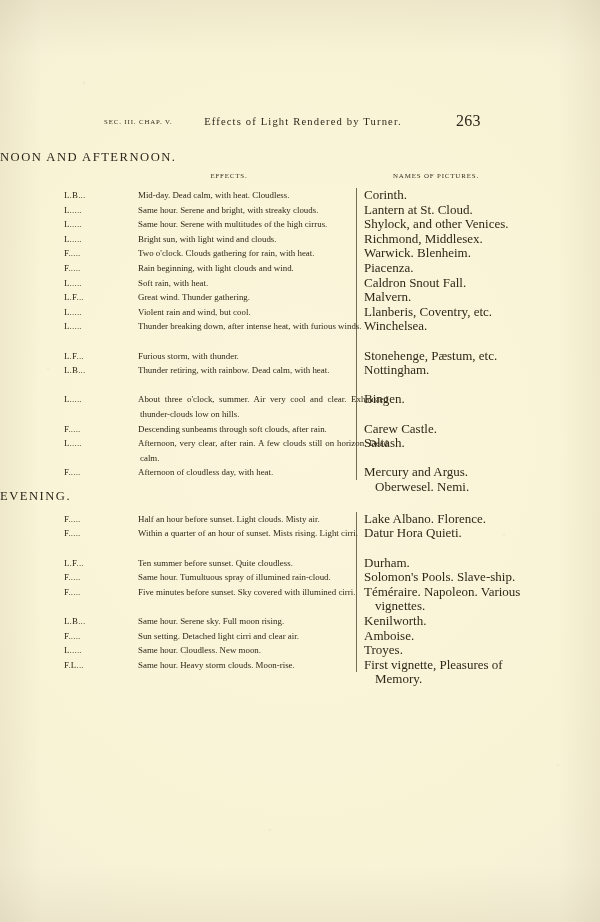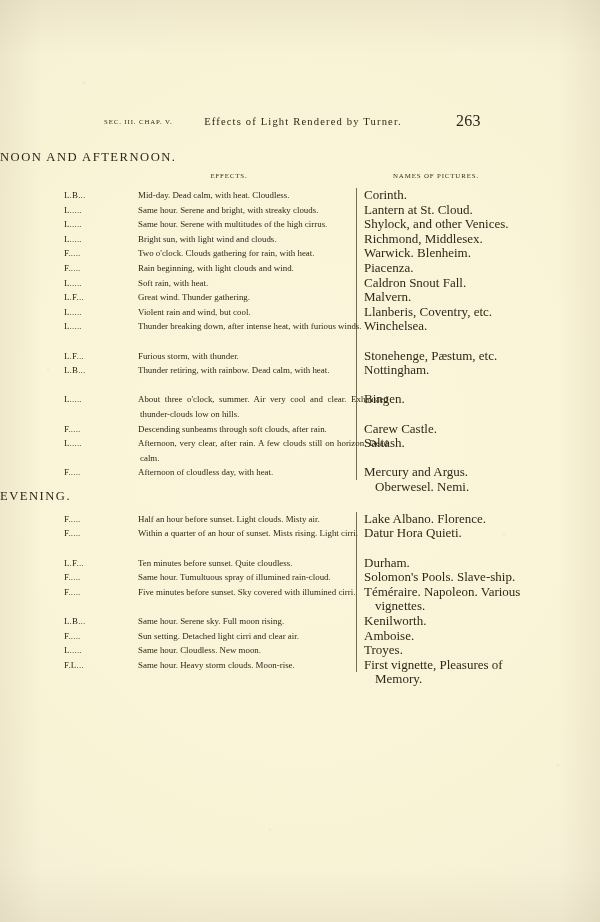--- a/index.html
+++ b/index.html
@@ -188,21 +188,21 @@
         <div class="rule"></div>
         <div class="row" style="height: 14.6px;">
           <div class="eff"><span class="pfx">F.....</span><span>Half an hour before sunset.  Light clouds.  Misty air.</span></div>
           <div class="pic">Lake Albano.  Florence.</div>
         </div>
         <div class="row" style="height: 29.2px;">
           <div class="eff"><span class="pfx">F.....</span><span>Within a quarter of an hour of sunset.  Mists rising.  Light cirri.</span></div>
           <div class="pic">Datur Hora Quieti.</div>
         </div>
         <div class="row" style="height: 14.6px;">
-          <div class="eff"><span class="pfx">L.F...</span><span>Ten minutes before sunset.  Quite cloudless.</span></div>
+          <div class="eff"><span class="pfx">L.F...</span><span>Ten summer before sunset.  Quite cloudless.</span></div>
           <div class="pic">Durham.</div>
         </div>
         <div class="row" style="height: 14.6px;">
           <div class="eff"><span class="pfx">F.....</span><span>Same hour.  Tumultuous spray of illumined rain-cloud.</span></div>
           <div class="pic">Solomon's Pools.  Slave-ship.</div>
         </div>
         <div class="row" style="height: 29.2px;">
           <div class="eff"><span class="pfx">F.....</span><span>Five minutes before sunset.  Sky covered with illumined cirri.</span></div>
           <div class="pic">Téméraire.  Napoleon.  Various vignettes.</div>
         </div>

